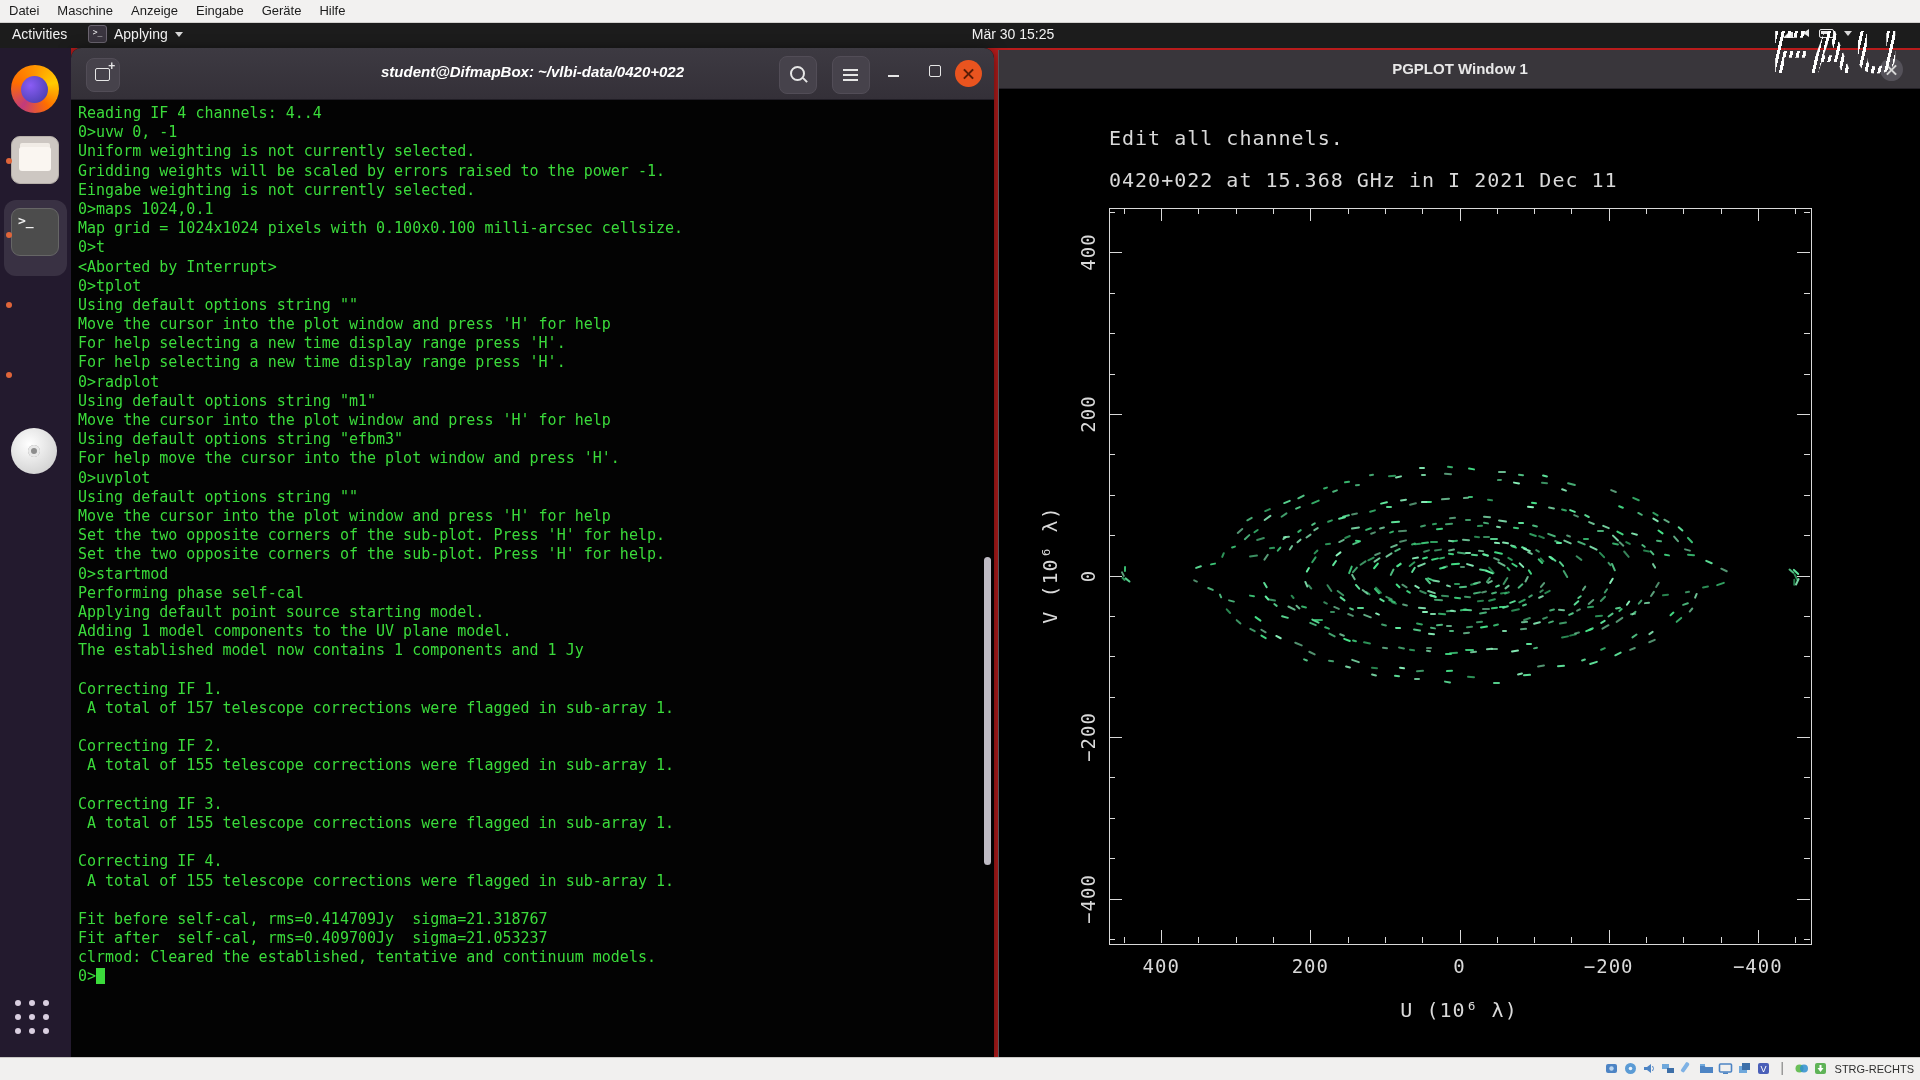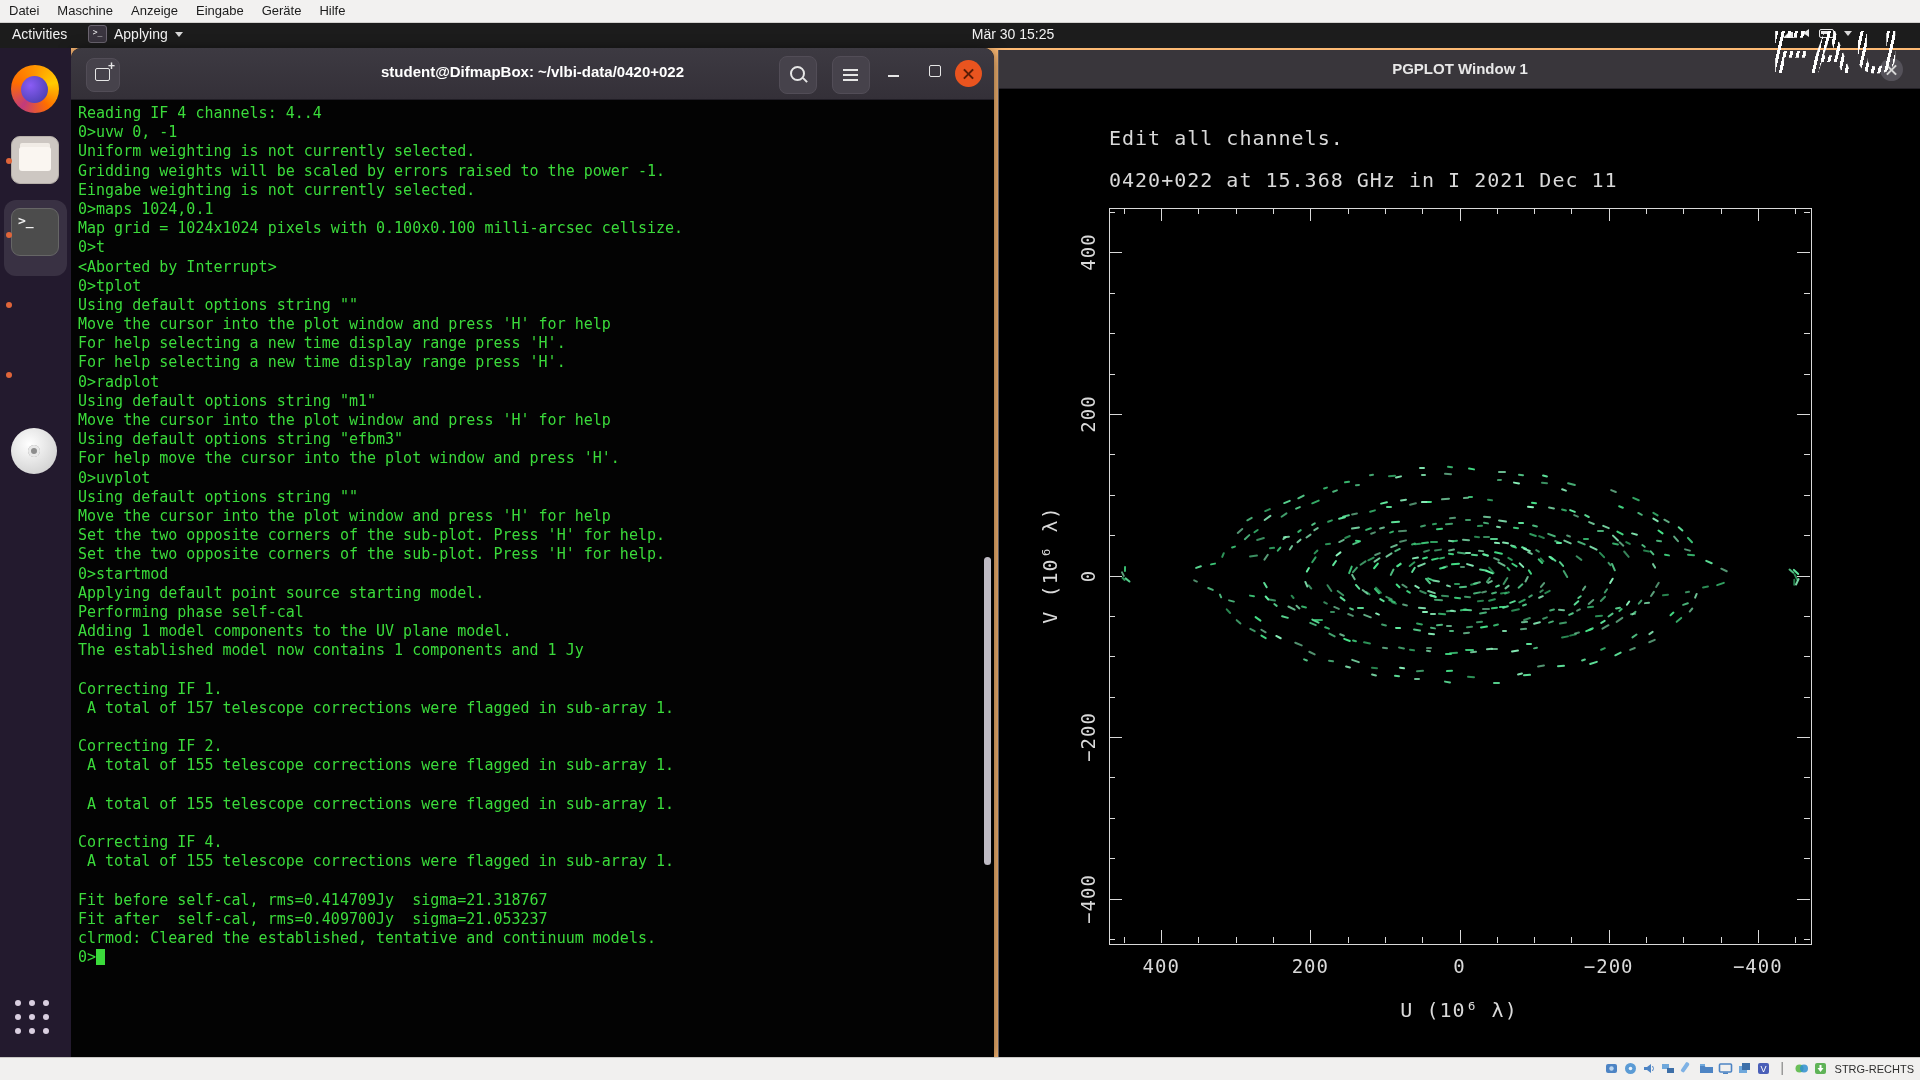--- a/index.html
+++ b/index.html
@@ -1,17 +1,17 @@
 <!DOCTYPE html>
 <html><head>
 <meta charset="utf-8">
 <style>
   html,body{margin:0;padding:0;background:#000;}
   #screen{position:relative;width:1920px;height:1080px;overflow:hidden;
-    font-family:"Liberation Sans",sans-serif;background:#fdba74;}
+    font-family:"Liberation Sans",sans-serif;background:#b91c1c;}
   
   #vbox-menubar{position:absolute;left:0;top:0;width:1920px;height:22px;
     background:#f2f1f0;border-bottom:1px solid #d2d0ce;display:flex;align-items:center;}
   .vbox-menu-item{font-size:13px;color:#1c1c1c;padding:0 9px;line-height:22px;}
   
   #top-bar{position:absolute;left:0;top:23px;width:1920px;height:25px;background:#1c1c1c;color:#f2f2f2;}
   #activities{position:absolute;left:12px;top:3px;font-size:14px;}
   #appmenu{position:absolute;left:88px;top:2px;display:flex;align-items:center;gap:7px;}
   #appmenu .mini-term{width:17px;height:16px;background:#3a353f;border:1px solid #6b6570;border-radius:3px;
     color:#e8e8e8;font-family:"DejaVu Sans Mono",monospace;font-size:8px;line-height:14px;text-align:center;}
@@ -50,21 +50,21 @@
   .cd-disc{width:46px;height:46px;border-radius:50%;background:radial-gradient(circle at 40% 35%,#ffffff,#c6c6c6);position:relative;}
   .cd-disc::after{content:"";position:absolute;left:17px;top:17px;width:12px;height:12px;border-radius:50%;
     background:#8d8d8d;box-shadow:inset 0 0 0 3px #e8e8e8;}
   #show-apps{position:absolute;left:15px;top:952px;width:40px;height:40px;display:grid;
     grid-template-columns:repeat(3,6px);grid-template-rows:repeat(3,6px);gap:8px;}
   #show-apps span{width:6px;height:6px;border-radius:50%;background:#d9cfe0;}
   
   #terminal{position:absolute;left:71px;top:48px;width:923px;height:1009px;border-radius:10px 10px 0 0;
     background:#030303;box-shadow:0 2px 14px rgba(0,0,0,.6);}
   #term-header{position:absolute;left:0;top:0;width:923px;height:51px;border-radius:10px 10px 0 0;
-    background:linear-gradient(#3d3a42,#343038);border-bottom:1px solid #211e26;}
+    background:linear-gradient(#3d3a42,#343038);border-bottom:1px solid #211e26;font-style:italic;}
   #term-title{position:absolute;left:0;top:15px;width:923px;text-align:center;
     color:#ffffff;font-weight:bold;font-size:15px;}
   .hdr-btn{position:absolute;top:8px;width:36px;height:36px;border-radius:8px;background:#46424b;
     border:1px solid #524d57;}
   #btn-newtab{left:15px;top:10px;width:32px;height:32px;}
   #btn-newtab::before{content:"";position:absolute;left:8px;top:9px;width:13px;height:11px;border:1.5px solid #e6e6e6;border-radius:2px;}
   #btn-newtab::after{content:"+";position:absolute;right:4px;top:0px;color:#e6e6e6;font-size:12px;font-weight:bold;}
   #btn-search{left:708px;}
   #btn-search::before{content:"";position:absolute;left:10px;top:9px;width:11px;height:11px;border:2px solid #e6e6e6;border-radius:50%;}
   #btn-search::after{content:"";position:absolute;left:22px;top:22px;width:6px;height:2px;background:#e6e6e6;transform:rotate(45deg);}
@@ -207,31 +207,32 @@
         <div class="tline">Using default options string "m1"</div>
         <div class="tline">Move the cursor into the plot window and press 'H' for help</div>
         <div class="tline">Using default options string "efbm3"</div>
         <div class="tline">For help move the cursor into the plot window and press 'H'.</div>
         <div class="tline">0&gt;uvplot</div>
         <div class="tline">Using default options string ""</div>
         <div class="tline">Move the cursor into the plot window and press 'H' for help</div>
         <div class="tline">Set the two opposite corners of the sub-plot. Press 'H' for help.</div>
         <div class="tline">Set the two opposite corners of the sub-plot. Press 'H' for help.</div>
         <div class="tline">0&gt;startmod</div>
+        <div class="tline">Performing phase self-cal</div>
         <div class="tline">Applying default point source starting model.</div>
-        <div class="tline">Performing phase self-cal</div>
         <div class="tline">Adding 1 model components to the UV plane model.</div>
         <div class="tline">The established model now contains 1 components and 1 Jy</div>
         <div class="tline"></div>
         <div class="tline">Correcting IF 1.</div>
         <div class="tline"> A total of 157 telescope corrections were flagged in sub-array 1.</div>
         <div class="tline"></div>
         <div class="tline">Correcting IF 2.</div>
         <div class="tline"> A total of 155 telescope corrections were flagged in sub-array 1.</div>
         <div class="tline"></div>
+        <div class="tline">Correcting IF 3.</div>
         <div class="tline"> A total of 155 telescope corrections were flagged in sub-array 1.</div>
         <div class="tline"></div>
         <div class="tline">Correcting IF 4.</div>
         <div class="tline"> A total of 155 telescope corrections were flagged in sub-array 1.</div>
         <div class="tline"></div>
         <div class="tline">Fit before self-cal, rms=0.414709Jy  sigma=21.318767</div>
         <div class="tline">Fit after  self-cal, rms=0.409700Jy  sigma=21.053237</div>
         <div class="tline">clrmod: Cleared the established, tentative and continuum models.</div>
         <div class="tline">0&gt;<span id="term-cursor"></span></div>
       </div>

